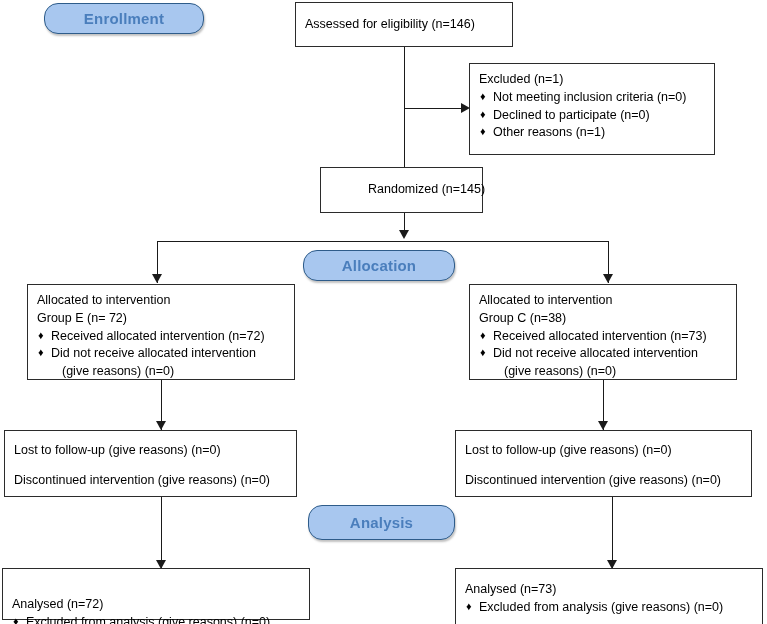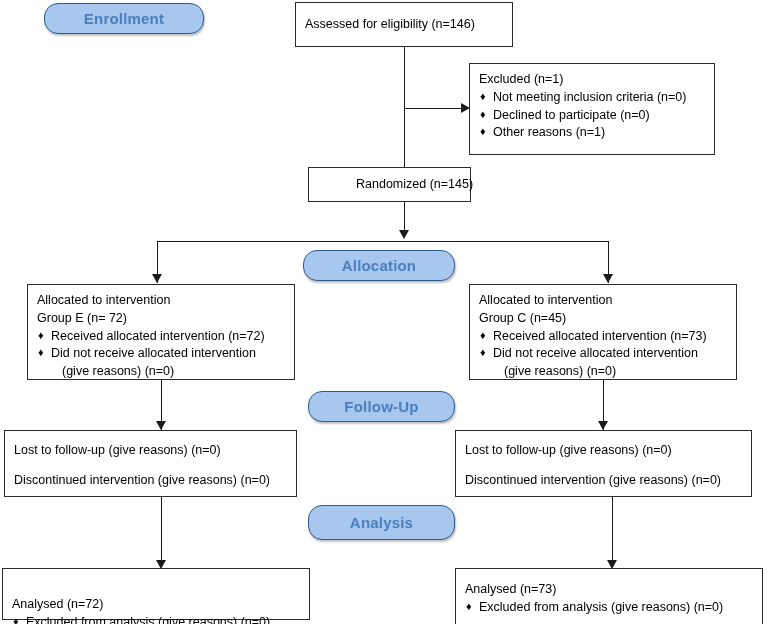--- a/index.html
+++ b/index.html
@@ -109,23 +109,20 @@
 <div id="diagram">
 
   <div class="stage-pill" style="left:44px; top:3px; width:160px; height:31px;">
     <span>Enrollment</span>
   </div>
 
   <div class="stage-pill" style="left:303px; top:250px; width:152px; height:31px;">
     <span>Allocation</span>
   </div>
 
-  <div class="stage-pill" style="left:308px; top:391px; width:147px; height:31px;">
-    <span>Follow-Up</span>
-  </div>
 
   <div class="stage-pill" style="left:308px; top:505px; width:147px; height:35px;">
     <span>Analysis</span>
   </div>
 
   <div class="flow-box box-center" style="left:295px; top:2px; width:218px; height:45px;">
     <div class="line">Assessed for eligibility (n=146)</div>
   </div>
 
   <div class="vline" style="left:404px; top:47px; height:120px;"></div>
@@ -142,21 +139,21 @@
     <div class="line bullet-line">
       <span class="dia">♦</span>
       <span>Declined to participate (n=0)</span>
     </div>
     <div class="line bullet-line">
       <span class="dia">♦</span>
       <span>Other reasons (n=1)</span>
     </div>
   </div>
 
-  <div class="flow-box box-center" style="left:308px; top:167px; width:163px; height:35px;padding-left:47px;">
+  <div class="flow-box box-center" style="left:320px; top:167px; width:163px; height:46px;padding-left:47px;">
     <div class="line">Randomized (n=145)</div>
   </div>
 
   <div class="vline" style="left:404px; top:202px; height:33px;"></div>
   <div class="arrow-down" style="left:399px; top:230px;"></div>
 
   <div class="hline" style="left:157px; top:241px; width:452px;"></div>
 
   <div class="vline" style="left:157px; top:241px; height:42px;"></div>
   <div class="arrow-down" style="left:152px; top:274px;"></div>
@@ -173,21 +170,21 @@
     </div>
     <div class="line bullet-line">
       <span class="dia">♦</span>
       <span>Did not receive allocated intervention</span>
     </div>
     <div class="line indent">(give reasons) (n=0)</div>
   </div>
 
   <div class="flow-box" style="left:469px; top:284px; width:268px; height:96px;">
     <div class="line">Allocated to intervention</div>
-    <div class="line">Group C (n=45)</div>
+    <div class="line">Group C (n=38)</div>
     <div class="line bullet-line">
       <span class="dia">♦</span>
       <span>Received allocated intervention (n=73)</span>
     </div>
     <div class="line bullet-line">
       <span class="dia">♦</span>
       <span>Did not receive allocated intervention</span>
     </div>
     <div class="line indent">(give reasons) (n=0)</div>
   </div>

